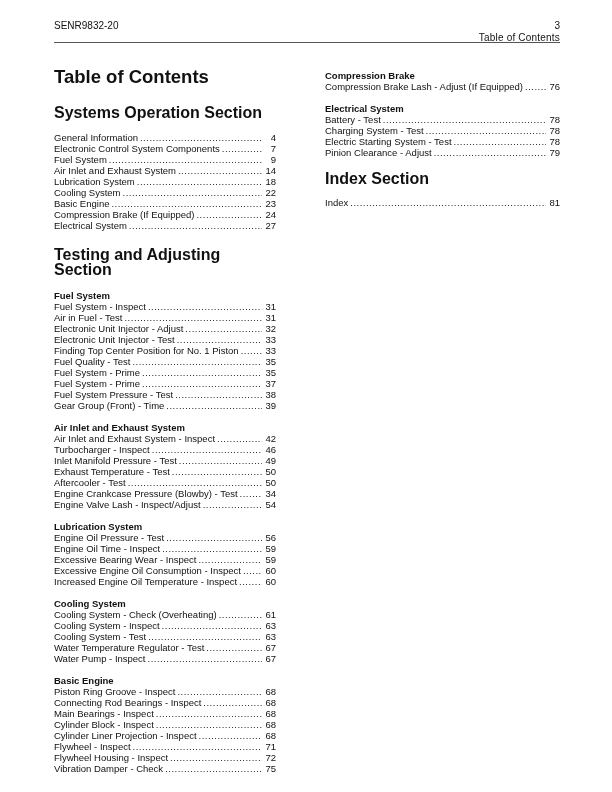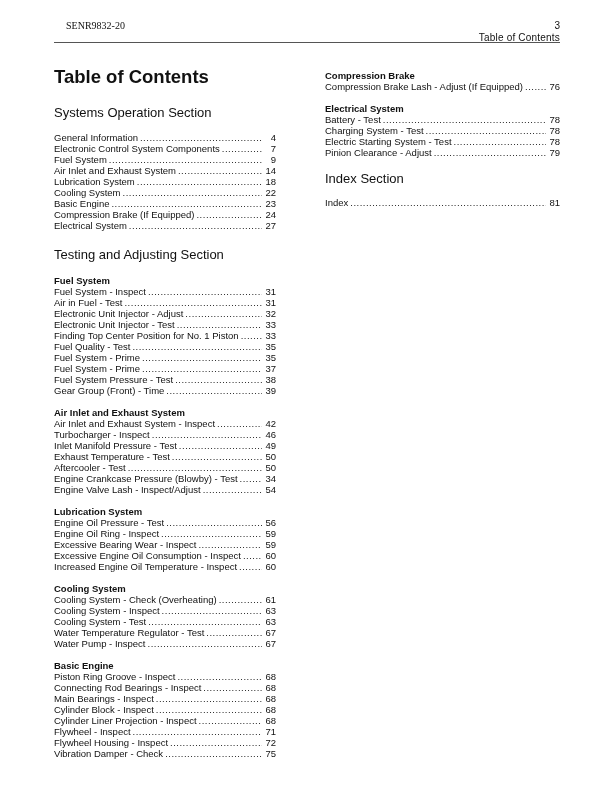--- a/index.html
+++ b/index.html
@@ -1,28 +1,28 @@
 <!DOCTYPE html>
 <html><head>
   <meta charset="utf-8">
   <style>
     html, body { margin: 0; padding: 0; background: #ffffff; }
     body {
       width: 612px; height: 792px; position: relative; overflow: hidden;
       font-family: "Liberation Sans", sans-serif; color: #111111;
     }
     .hdr { position: absolute; left: 54px; right: 52px; top: 20px; height: 22px; border-bottom: 1px solid #555; }
-    .hdr .docid { position: absolute; left: 12px; top: 0; font-size: 10px; font-family: Liberation Serif, serif; }
+    .hdr .docid { position: absolute; left: 0; top: 0; font-size: 10px; }
     .hdr .pg { position: absolute; right: 0; top: 0; font-size: 10px; text-align: right; }
     .hdr .sect { position: absolute; right: 0; top: 12px; font-size: 10px; text-align: right; letter-spacing: 0.2px; }
     .col { position: absolute; top: 66px; }
     .col.left { left: 54px; width: 222px; }
     .col.right { left: 325px; width: 235px; top: 70px; }
     h1 { font-size: 18.5px; font-weight: bold; margin: 0 0 17px 0; line-height: 22px; }
-    h2 { font-size: 13px; font-weight: normal; margin: 0 0 9px 0; line-height: 15px; }
+    h2 { font-size: 16px; font-weight: bold; margin: 0 0 9px 0; line-height: 15px; }
     h3 { font-size: 9.5px; font-weight: bold; margin: 0; line-height: 11px; }
     .entry { display: flex; font-size: 9.5px; line-height: 11px; white-space: nowrap; justify-content: flex-end; }
     .entry .t { flex: 0 0 auto; }
     .entry .d { flex: 1 1 auto; overflow: hidden; margin: 0 2px; }
     .entry .d::after { content: "............................................................................................................................................"; letter-spacing: 0.5px; }
     .entry .p { flex: 0 0 auto; text-align: right; min-width: 12px; }
     .gap-s { height: 11px; }
     .gap-m { height: 16px; }
   </style>
 </head>
@@ -187,21 +187,21 @@
 
   <div class="gap-s"></div>
   <h3>Lubrication System</h3>
   <div>
     <div class="entry">
         <span class="t">Engine Oil Pressure - Test</span>
         <span class="d"></span>
         <span class="p">56</span>
       </div>
     <div class="entry">
-        <span class="t">Engine Oil Ring - Inspect</span>
+        <span class="t">Engine Oil Time - Inspect</span>
         <span class="d"></span>
         <span class="p">59</span>
       </div>
     <div class="entry">
         <span class="t">Excessive Bearing Wear - Inspect</span>
         <span class="d"></span>
         <span class="p">59</span>
       </div>
     <div class="entry">
         <span class="t">Excessive Engine Oil Consumption - Inspect</span>

